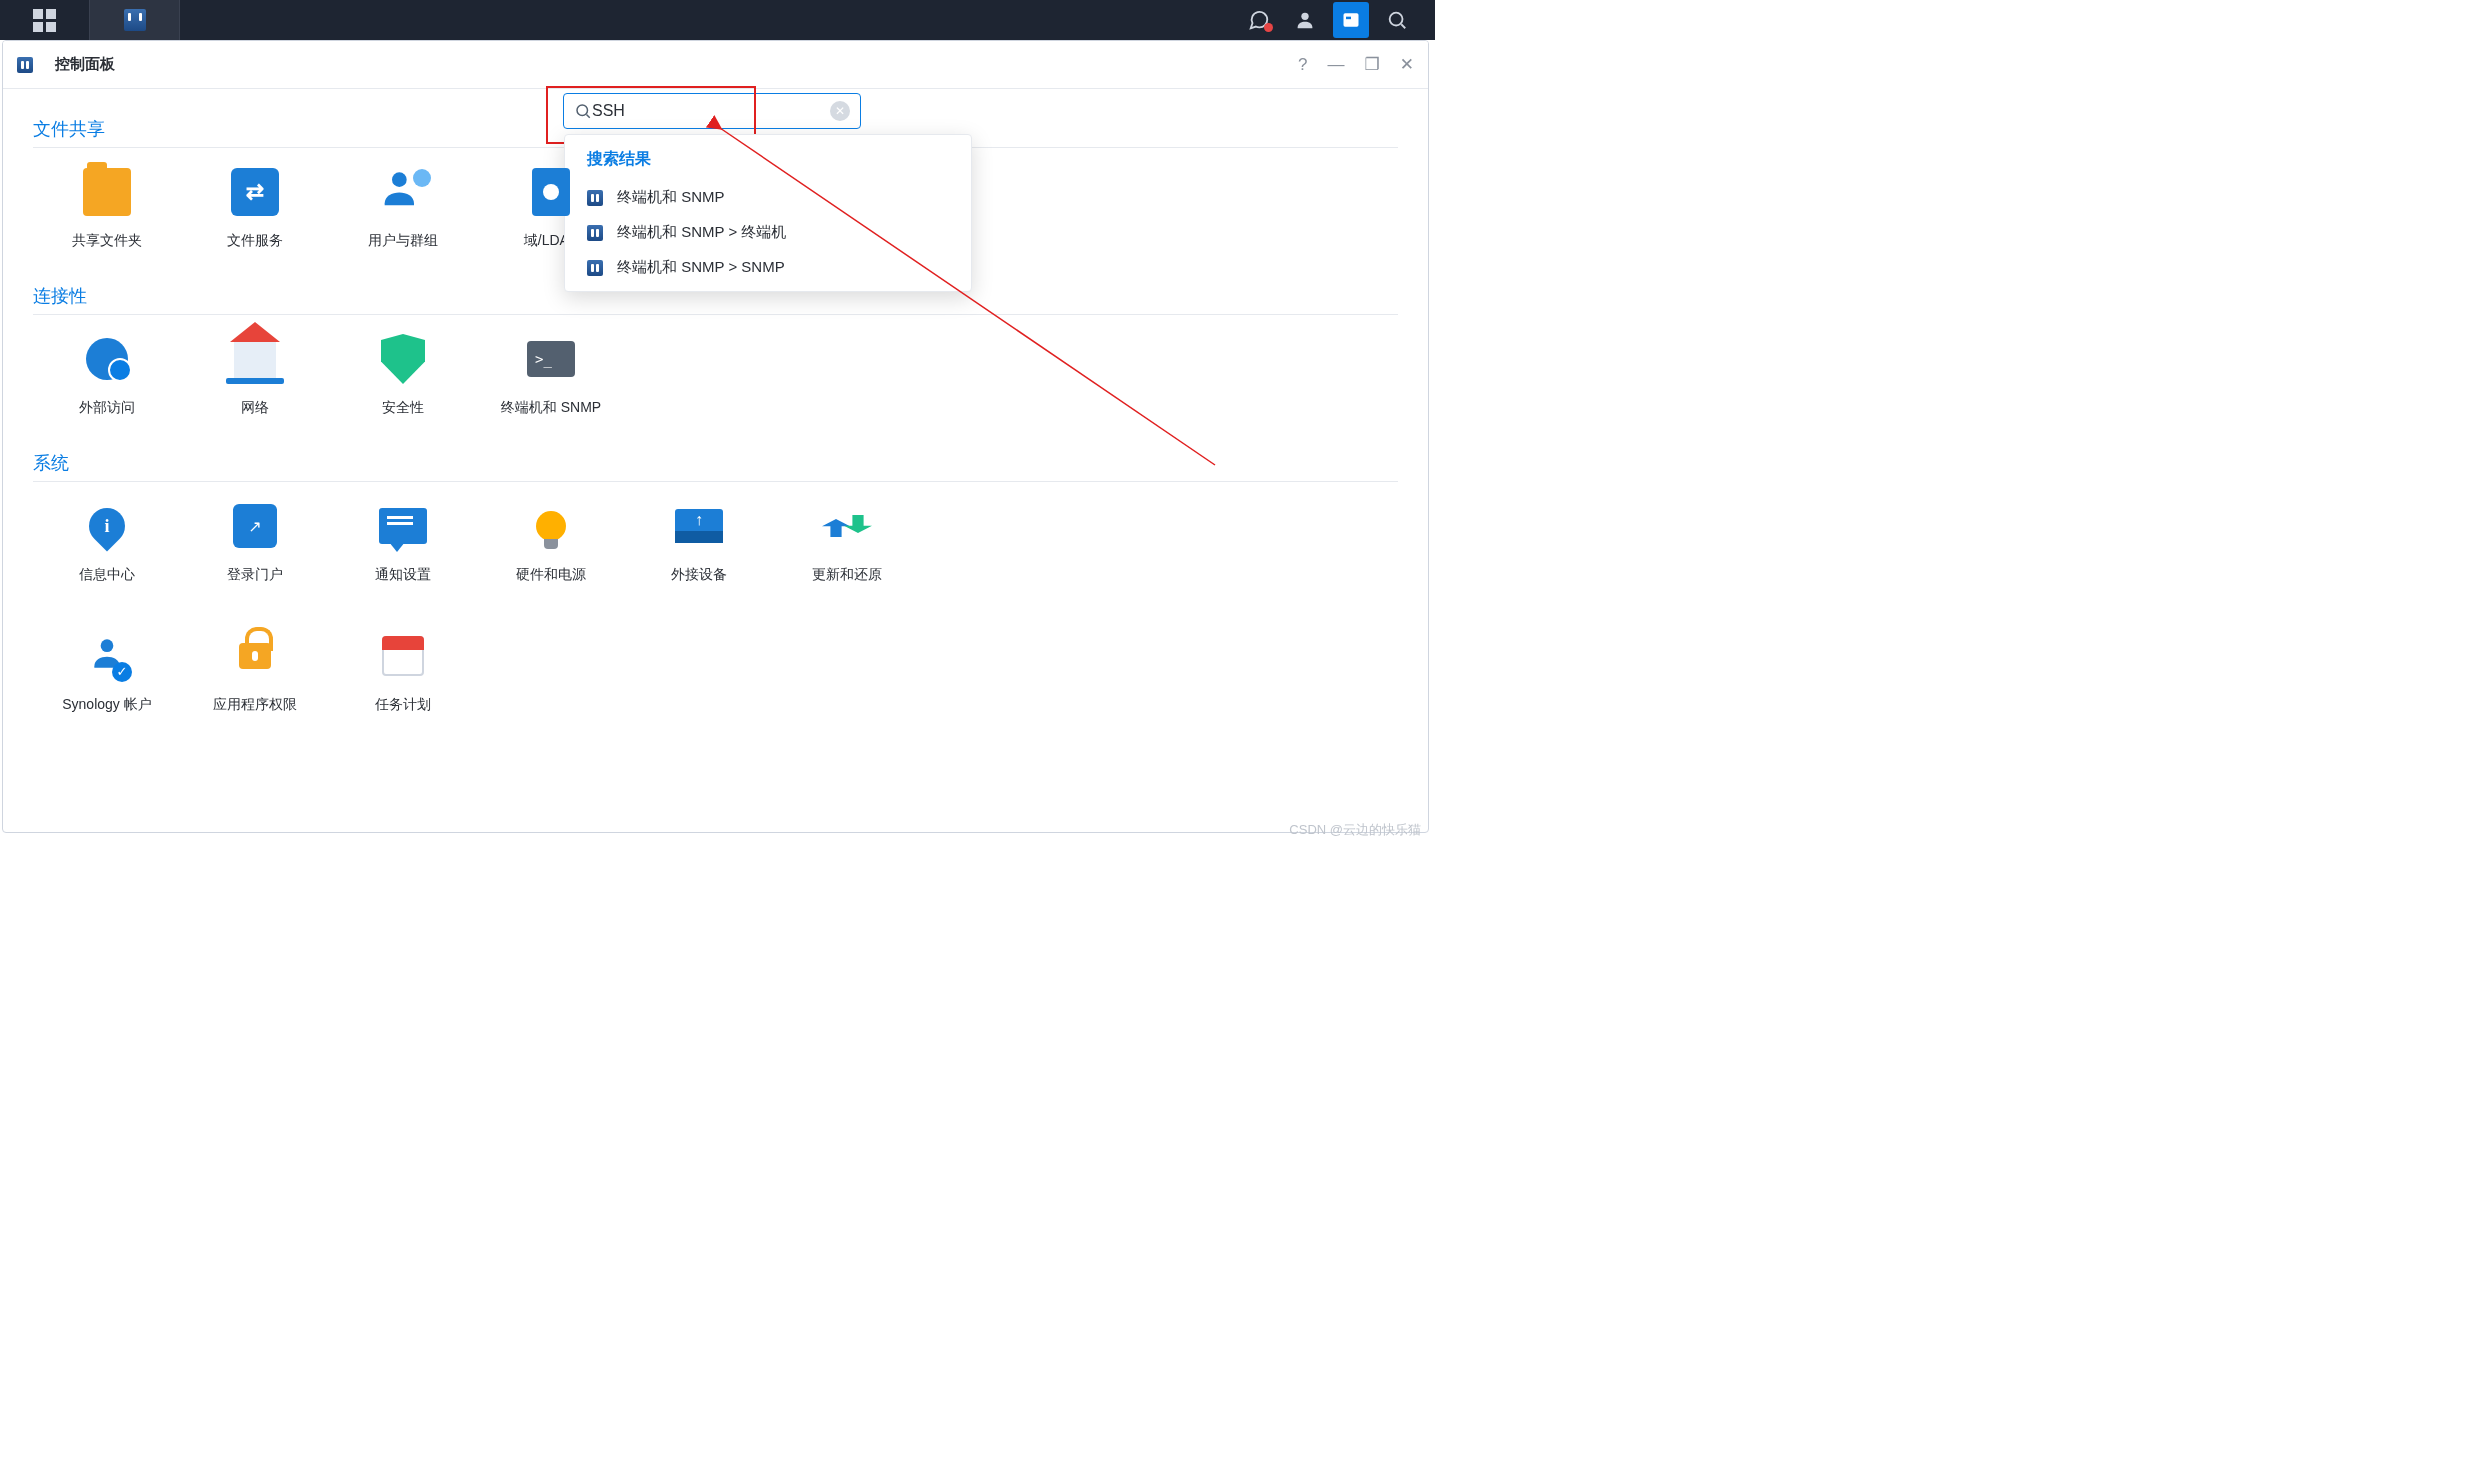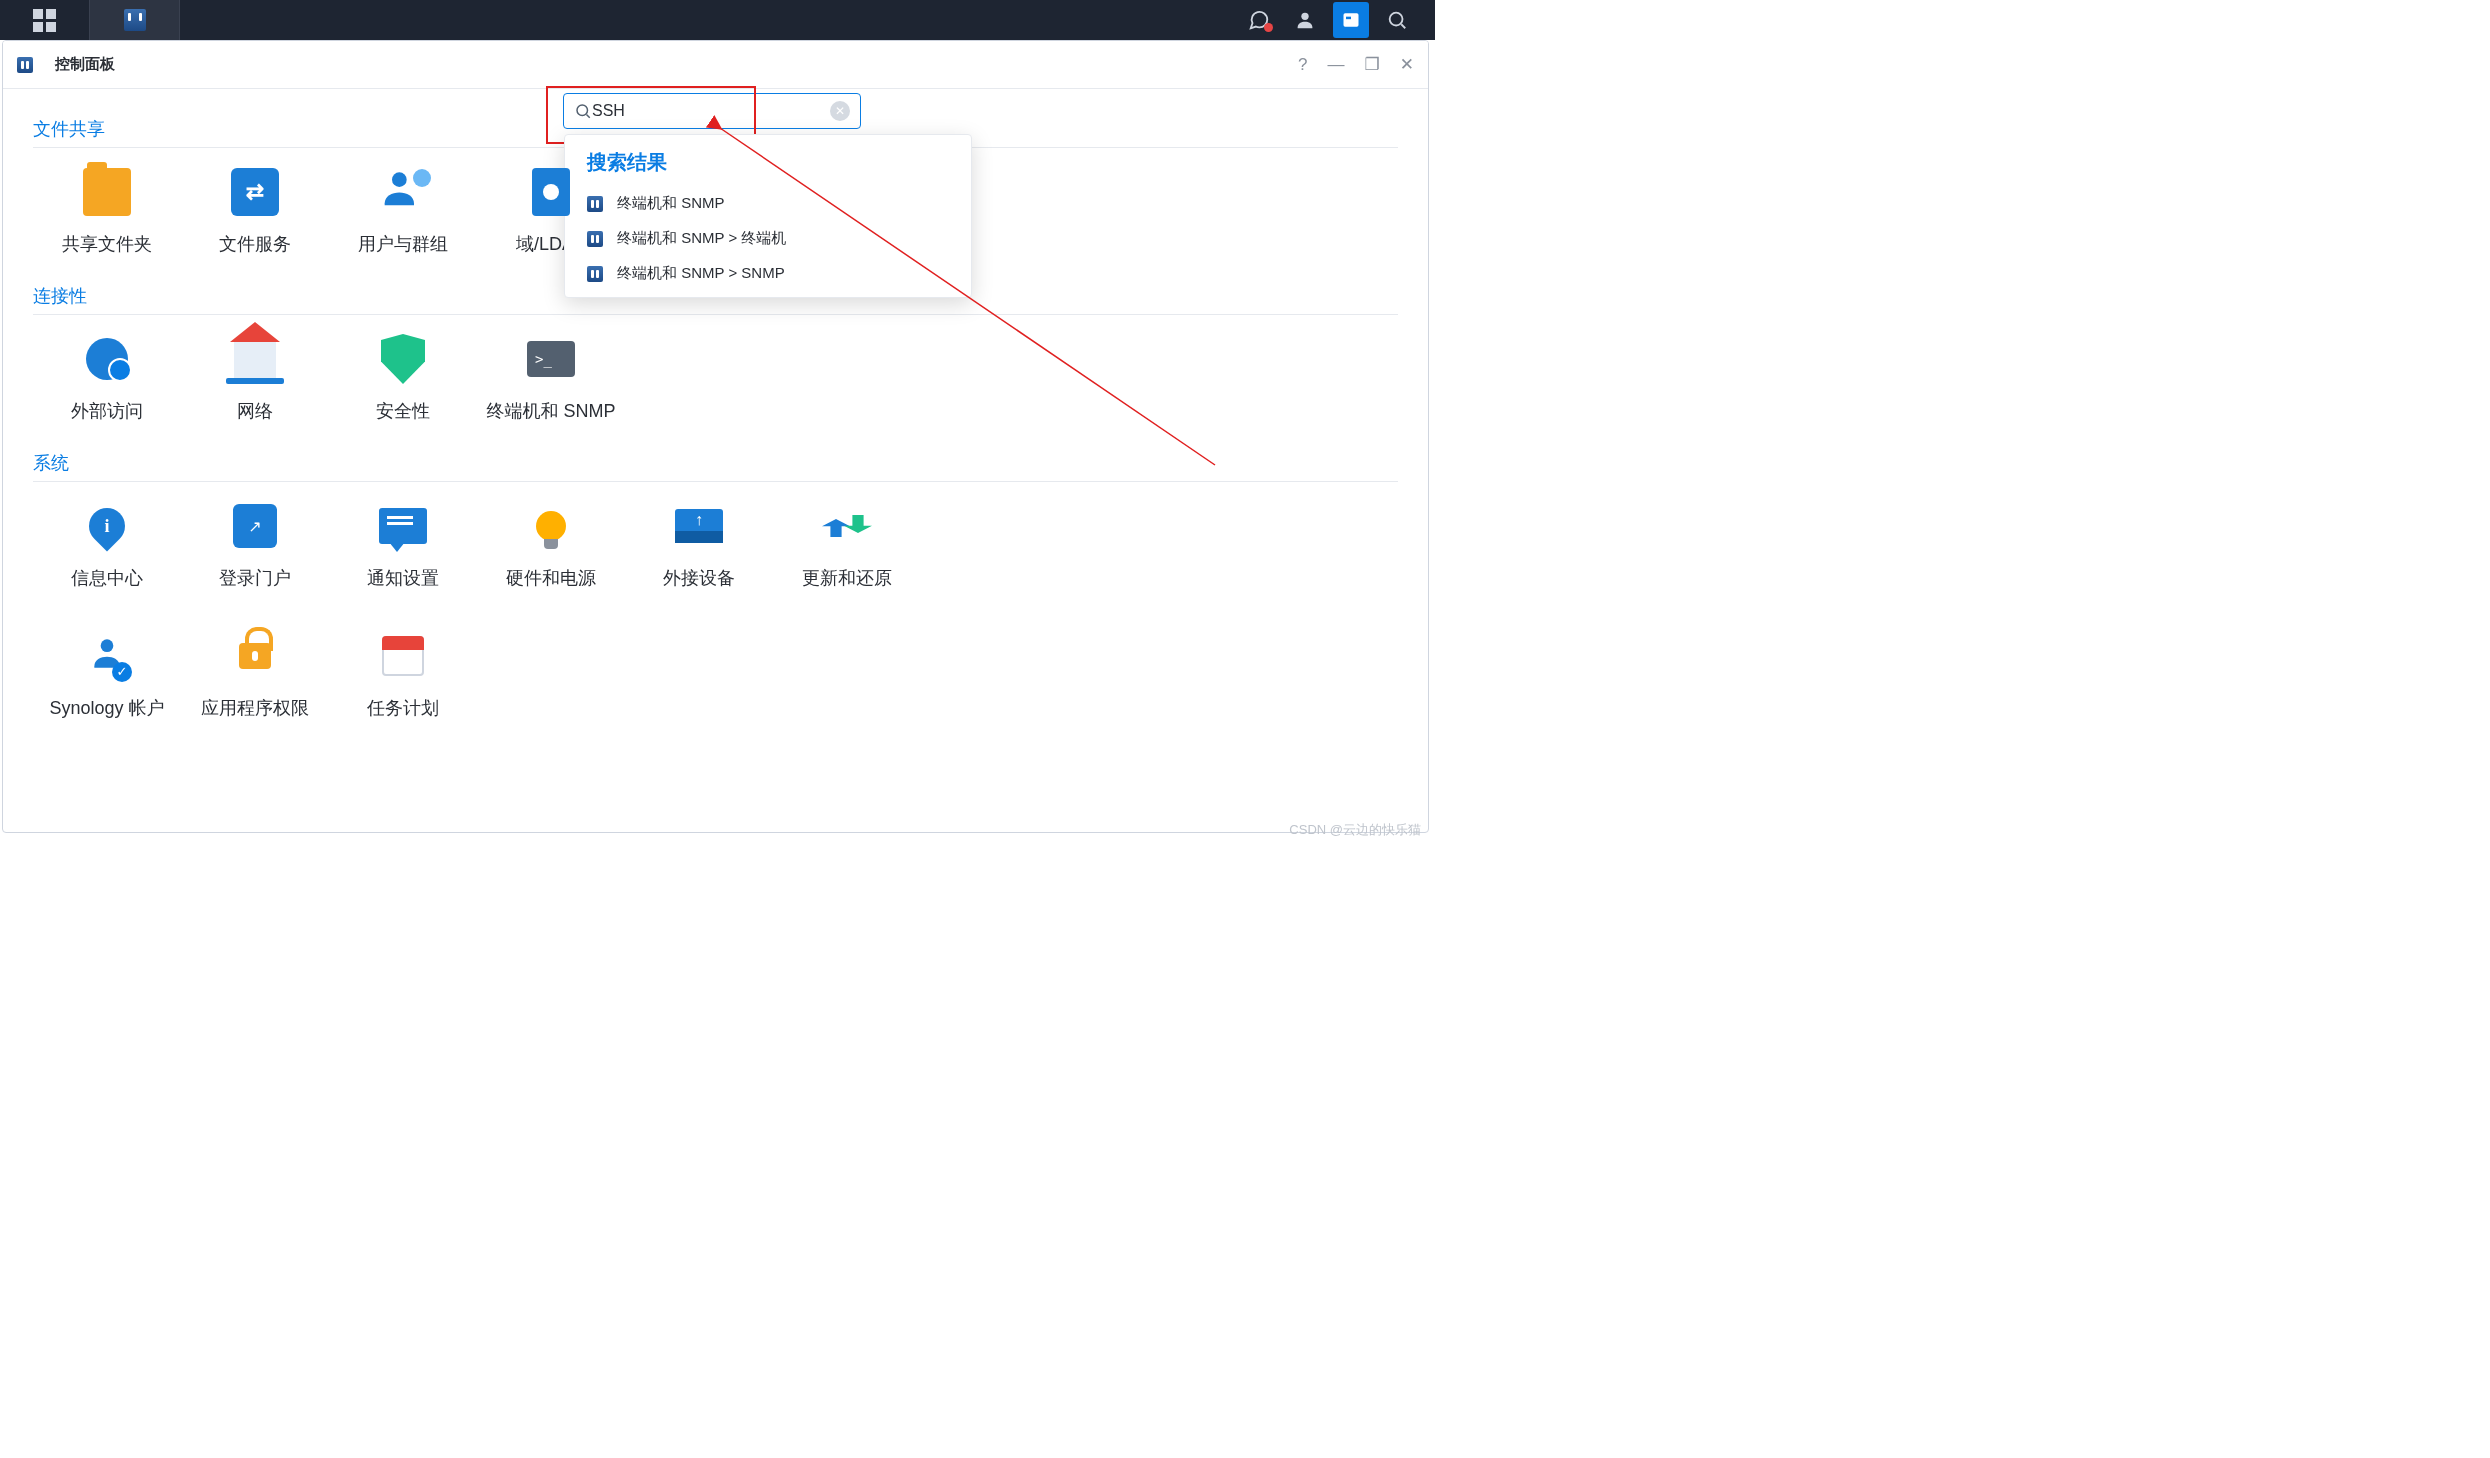--- a/index.html
+++ b/index.html
@@ -27,32 +27,32 @@
   .win-controls { display:flex; align-items:center; gap:20px; color:#8a919c; }
   .win-controls span { font-size:17px; display:inline-flex; }
 
   .panel-body { padding:18px 30px 0 30px; position:relative; }
 
   .section-head { font-size:18px; color:#0a7de3; font-weight:400; margin-top:10px; margin-bottom:6px; border-bottom:1px solid #e6e9ee; padding-bottom:6px; }
 
   .grid { display:flex; flex-wrap:wrap; gap:0; margin:0 0 18px 0; }
   .item { width:148px; height:112px; display:flex; flex-direction:column; align-items:center; justify-content:flex-start; padding-top:12px; cursor:pointer; }
   .item .icon-box { width:52px; height:52px; display:flex; align-items:center; justify-content:center; margin-bottom:14px; }
-  .item .label { font-size:18px; color:#2b2f36; text-align:left; white-space:nowrap; }
+  .item .label { font-size:14px; color:#2b2f36; text-align:left; white-space:nowrap; }
 
   
   .search-wrap { position:absolute; top:4px; left:560px; }
   .search-box { width:298px; height:36px; border:1px solid #0a7de3; border-radius:4px; background:#fff; display:flex; align-items:center; padding:0 10px; position:relative; }
   .search-box input { flex:1; border:none; outline:none; font-size:16px; color:#2b2f36; background:transparent; }
   .search-clear { width:20px; height:20px; border-radius:50%; background:#d5dae1; color:#fff; font-size:12px; display:flex; align-items:center; justify-content:center; cursor:pointer; }
 
   .search-annot { position:absolute; top:-8px; left:-18px; width:210px; height:58px; border:2px solid #e02020; pointer-events:none; }
 
   .dropdown { position:absolute; top:40px; left:0; width:408px; background:#fff; border:1px solid #e6e9ee; border-radius:4px; box-shadow:0 6px 22px rgba(0,0,0,.15); padding:14px 0 6px 0; }
-  .dd-title { font-size:20px; font-weight:600; color:#0a7de3; padding:0 22px 10px 22px; }
+  .dd-title { font-size:16px; font-weight:600; color:#0a7de3; padding:0 22px 10px 22px; }
   .dd-item { display:flex; align-items:center; gap:14px; padding:8px 22px; font-size:15px; color:#2b2f36; cursor:pointer; }
   .mini-ctrl { width:16px; height:16px; background:linear-gradient(180deg,#3a6fb0,#1d4a86); border-radius:2px; display:inline-block; position:relative; }
   .mini-ctrl::before,.mini-ctrl::after{content:"";position:absolute;width:3px;height:8px;background:#fff;top:4px;border-radius:1px;}
   .mini-ctrl::before{left:4px;} .mini-ctrl::after{right:4px;}
 
   
   .sq { width:48px; height:48px; border-radius:6px; display:flex; align-items:center; justify-content:center; font-weight:700; color:#fff; font-size:22px; position:relative; }
   .sq.folder { background:#f5a623; border-radius:4px; }
   .sq.folder::before{content:"";position:absolute;top:-6px;left:4px;width:20px;height:8px;background:#f5a623;border-radius:3px 3px 0 0;}
   .sq.blue { background:#1c7ed6; }

